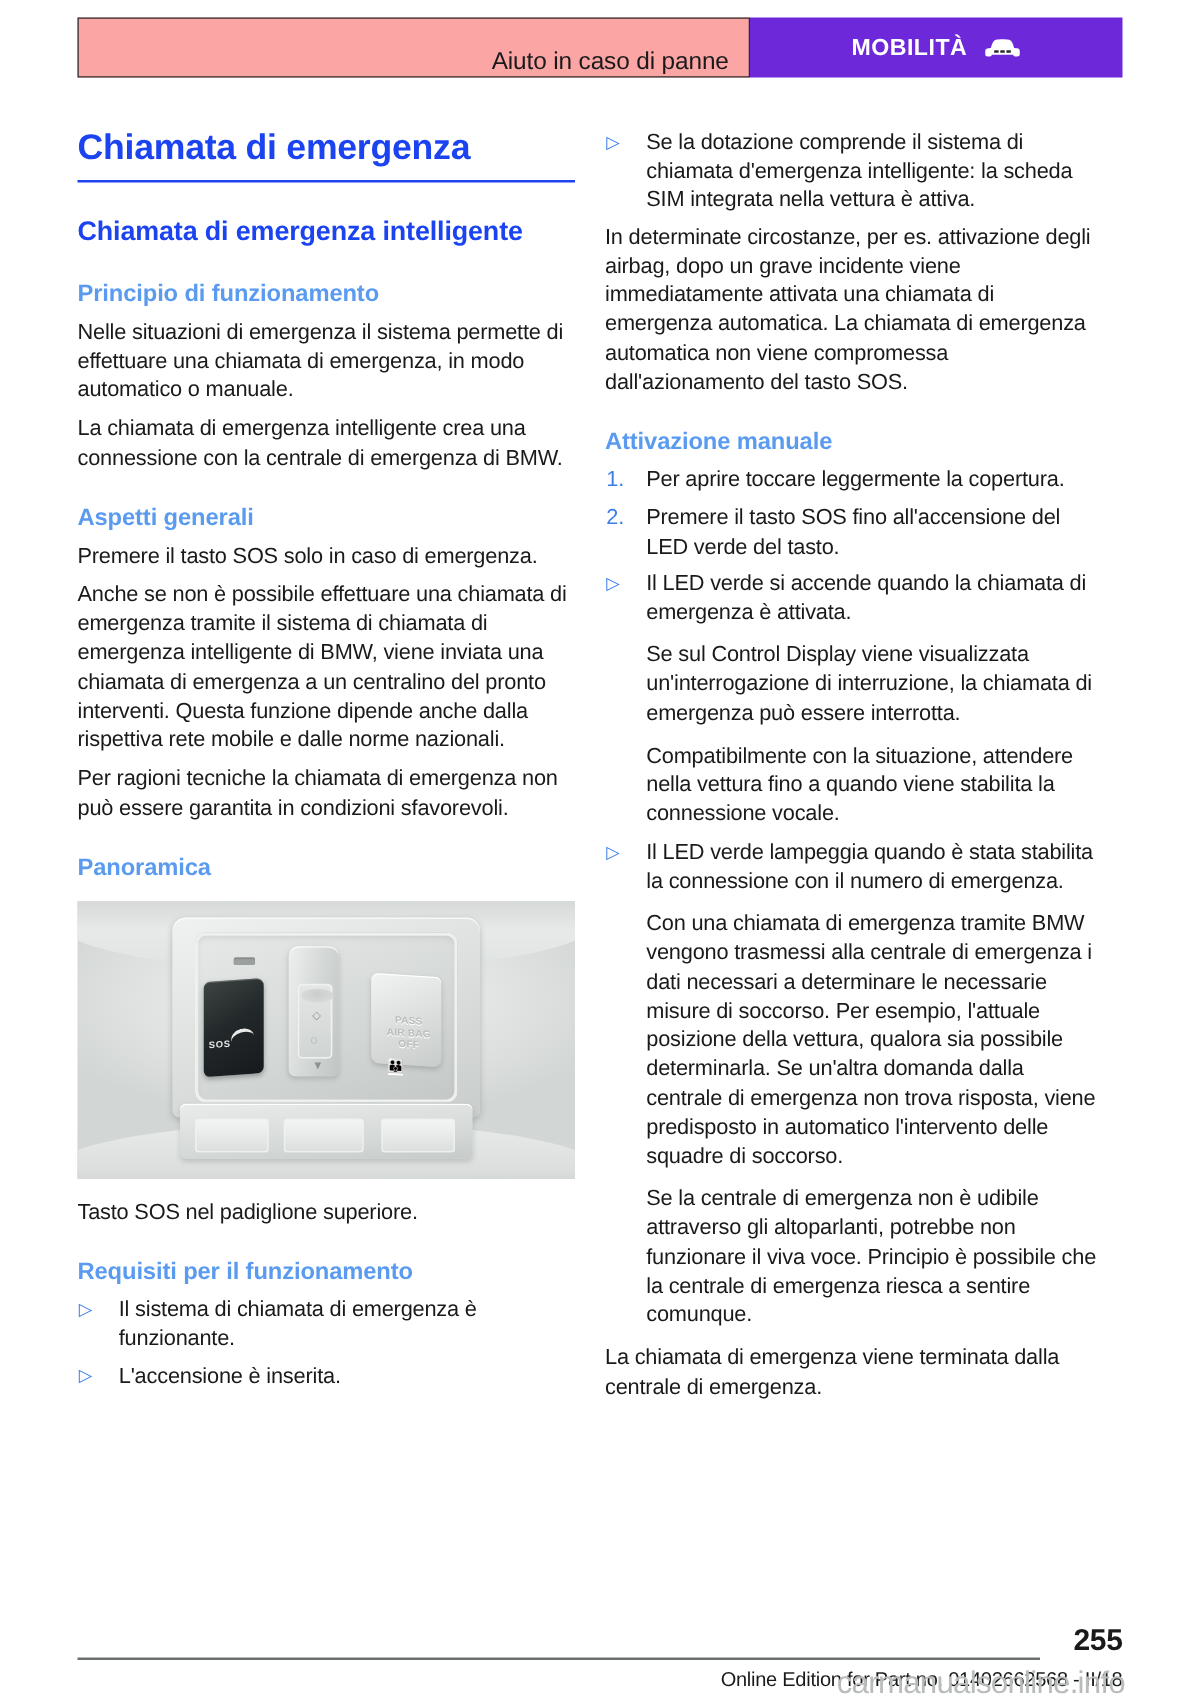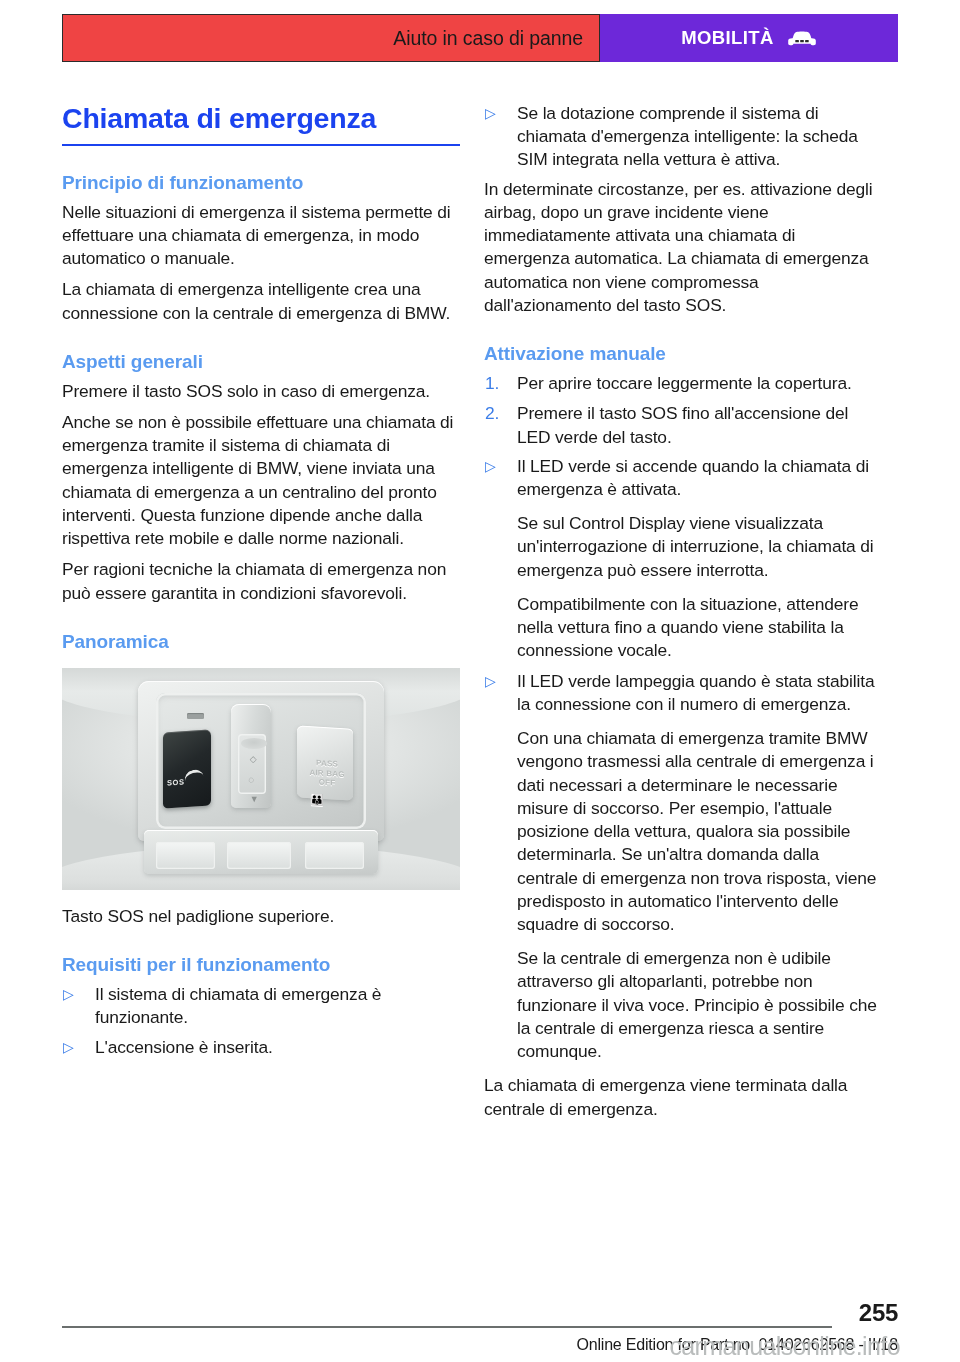--- a/index.html
+++ b/index.html
@@ -21,24 +21,24 @@
     top: 14px;
     width: 836px;
     height: 48px;
     display: flex;
     align-items: stretch;
   }
   .header-chapter {
     flex: 1 1 auto;
     border: 1.6px solid #2b2b2b;
     display: flex;
-    align-items: center;
+    align-items: flex-end;
     justify-content: flex-end;
     padding-right: 16px;
-    background: #ef4444;
+    background: #fca5a5;
   }
   .header-chapter-label {
     font-size: 19.5px;
     color: #1a1a1a;
     letter-spacing: -0.1px;
   }
   .header-section {
     width: 298px;
     background: #6d28d9;
     display: flex;
@@ -367,20 +367,21 @@
     </span>
   </div>
 </div>
 
 <div class="content">
 
   <div class="col">
 
     <h1 class="h1">Chiamata di emergenza</h1>
 
+    <h2 class="h2">Chiamata di emergenza intelligente</h2>
 
     <h3 class="h3">Principio di funzionamento</h3>
     <p class="body first">Nelle situazioni di emergenza il sistema permette di effettuare una chiamata di emergenza, in modo automatico o manuale.</p>
     <p class="body">La chiamata di emergenza intelligente crea una connessione con la centrale di emergenza di BMW.</p>
 
     <h3 class="h3">Aspetti generali</h3>
     <p class="body first">Premere il tasto SOS solo in caso di emergenza.</p>
     <p class="body">Anche se non è possibile effettuare una chiamata di emergenza tramite il sistema di chiamata di emergenza intelligente di BMW, viene inviata una chiamata di emergenza a un centralino del pronto interventi. Questa funzione dipende anche dalla rispettiva rete mobile e dalle norme nazionali.</p>
     <p class="body">Per ragioni tecniche la chiamata di emergenza non può essere garantita in condizioni sfavorevoli.</p>
 

